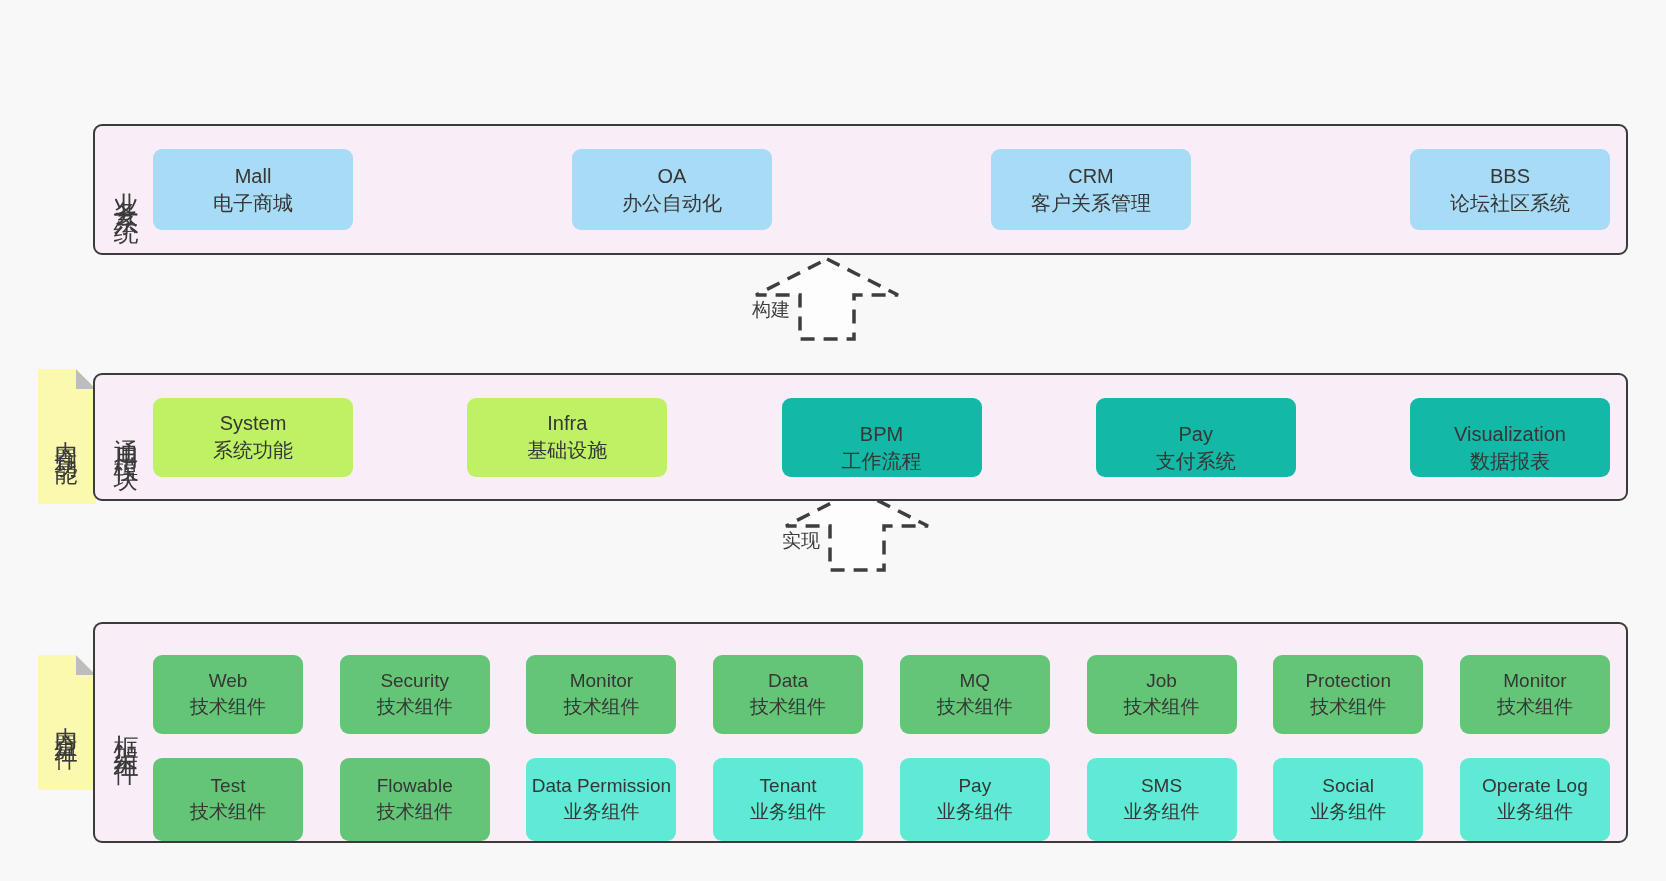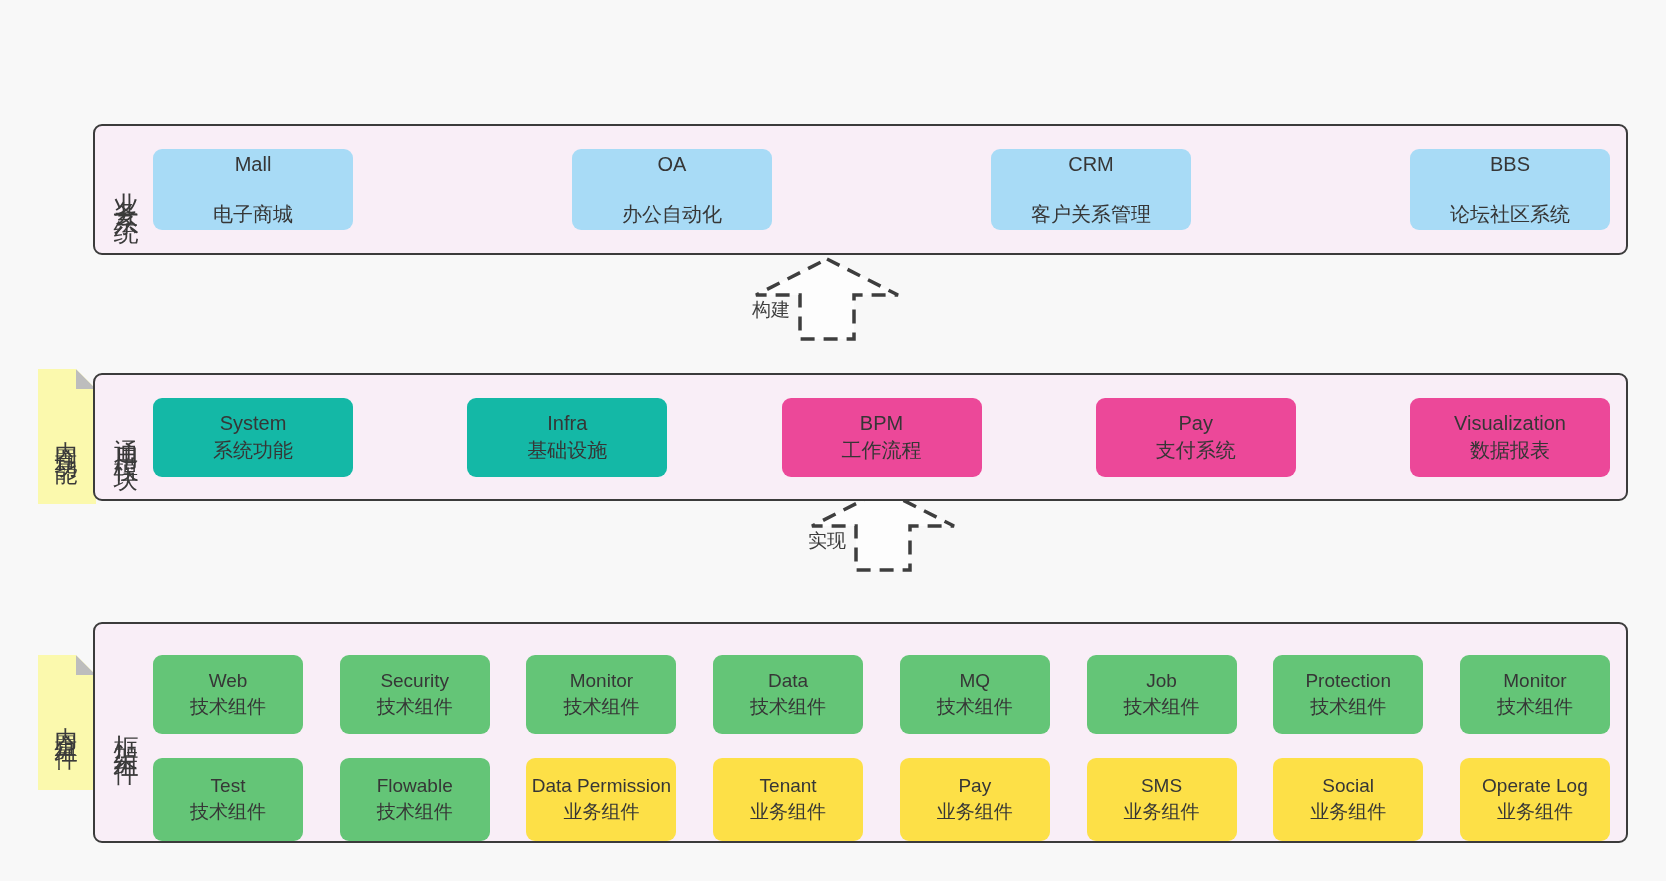--- a/index.html
+++ b/index.html
@@ -31,51 +31,51 @@
   }
   .brow{display:flex;justify-content:space-between;}
 
   
   .box{
     border-radius:9px;display:flex;flex-direction:column;
     align-items:center;justify-content:center;text-align:center;
     line-height:1.35;box-sizing:border-box;padding:2px 4px;
   }
   .box .bn,.box .bd{font-size:20px;color:#363636;}
-  .p1 .box{width:200px;height:81px;background:#a8dbf6;justify-content:space-between;}
+  .p1 .box{width:200px;height:81px;background:#a8dbf6;}
   .p2 .box{width:200px;height:79px;}
   .p3 .box{width:150px;}
   .p3 .row1 .box{height:79px;margin-top:30px;}
   .p3 .row2 .box{height:83px;}
   .p3 .box .bn,.p3 .box .bd{font-size:19px;}
-  .box.red{background:#14b8a6;}
-  .box.pink{background:#ec4899;}
+  .box.red{background:#bef264;}
+  .box.pink{background:#14b8a6;justify-content:flex-end;}
   .box.green{background:#64c577;}
-  .box.lgreen{background:#fde047;}
+  .box.lgreen{background:#5eead4;}
 
   
   .note{
     position:absolute;left:38px;width:58px;z-index:0;
     background:#fbf9ad;
     writing-mode:vertical-rl;text-orientation:upright;
     display:flex;align-items:center;justify-content:center;
     font-size:23px;font-weight:500;letter-spacing:7px;color:#3a3a3a;
     clip-path:polygon(0 0,calc(100% - 20px) 0,100% 20px,100% 100%,0 100%);
   }
   .note::after{
     content:"";position:absolute;top:0;right:0;width:20px;height:20px;
     background:#bdbdbd;clip-path:polygon(0 0,100% 100%,0 100%);
   }
   .note1{top:369px;height:135px;}
   .note2{top:655px;height:135px;}
 
   
   .arrow{position:absolute;width:150px;height:88px;z-index:0;}
   .arrow1{left:752px;top:255px;}
-  .arrow2{left:808px;top:486px;}
+  .arrow2{left:782px;top:486px;}
   .arrow svg{display:block;width:100%;height:100%;}
   .arrow .alabel{
     position:absolute;left:0;right:0;top:42px;text-align:left;
     font-size:19px;color:#3e3e3e;
   }
 </style>
 </head>
 <body>
 
 <div class="note note1">内置功能</div>

